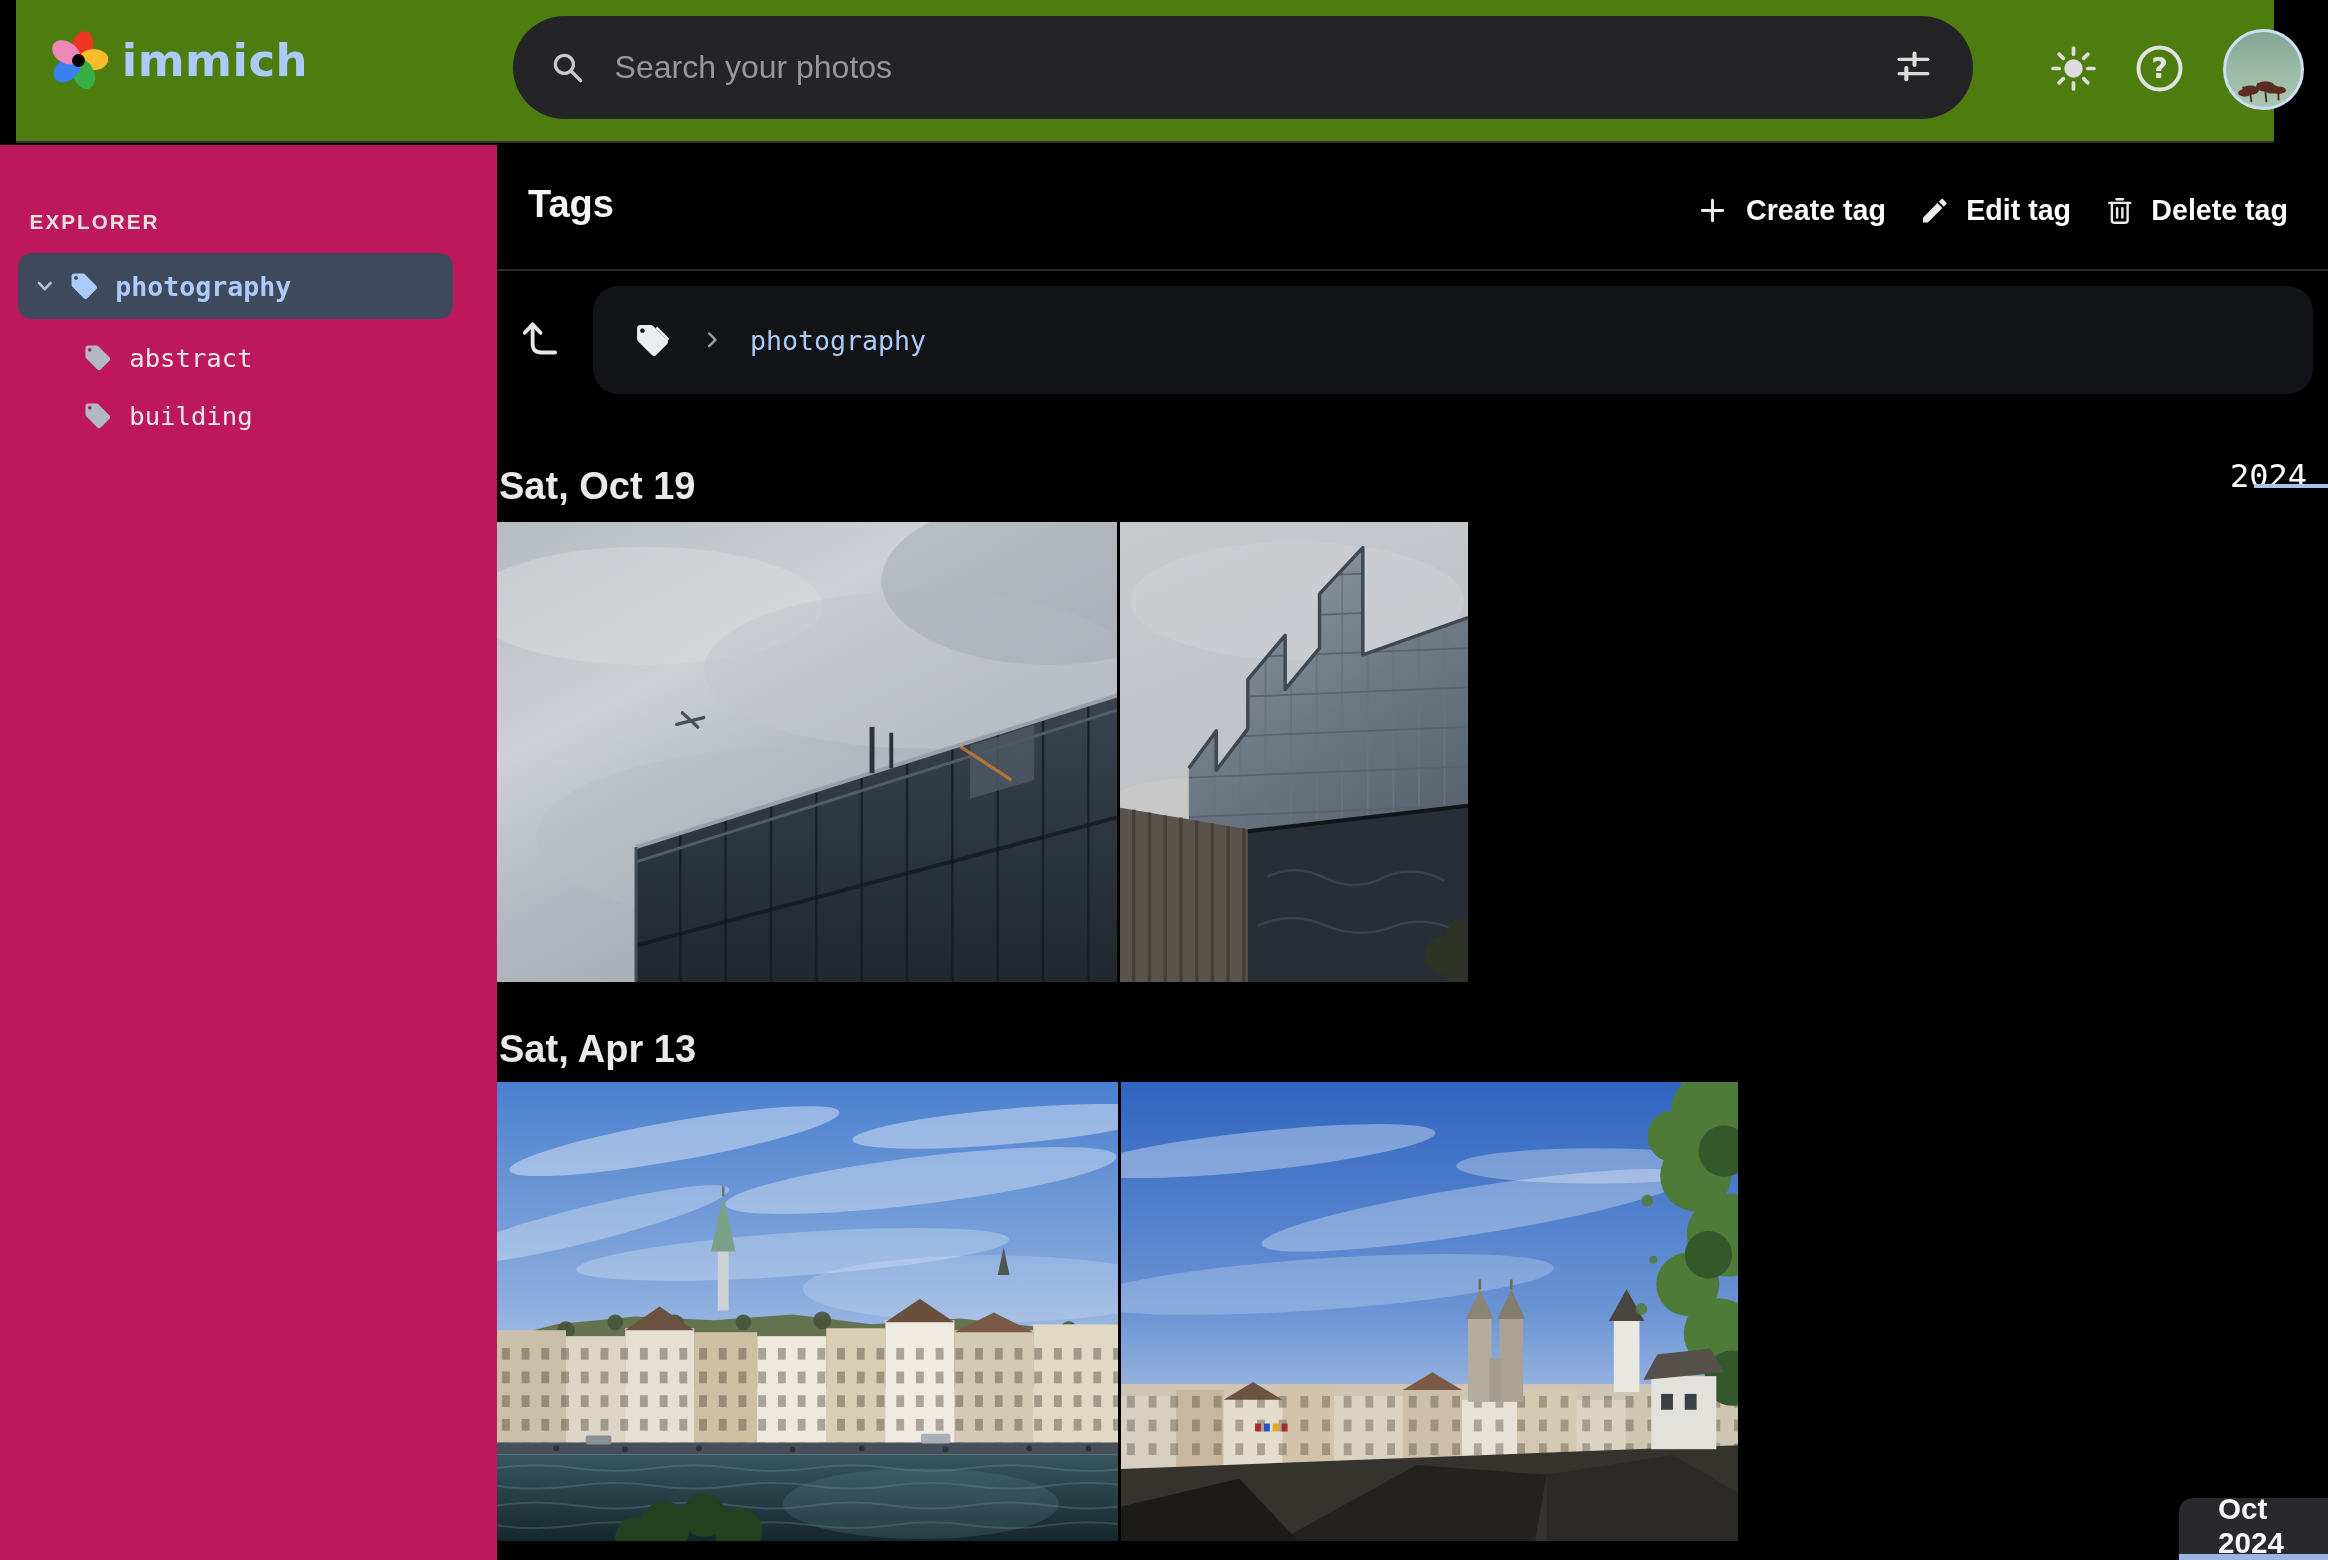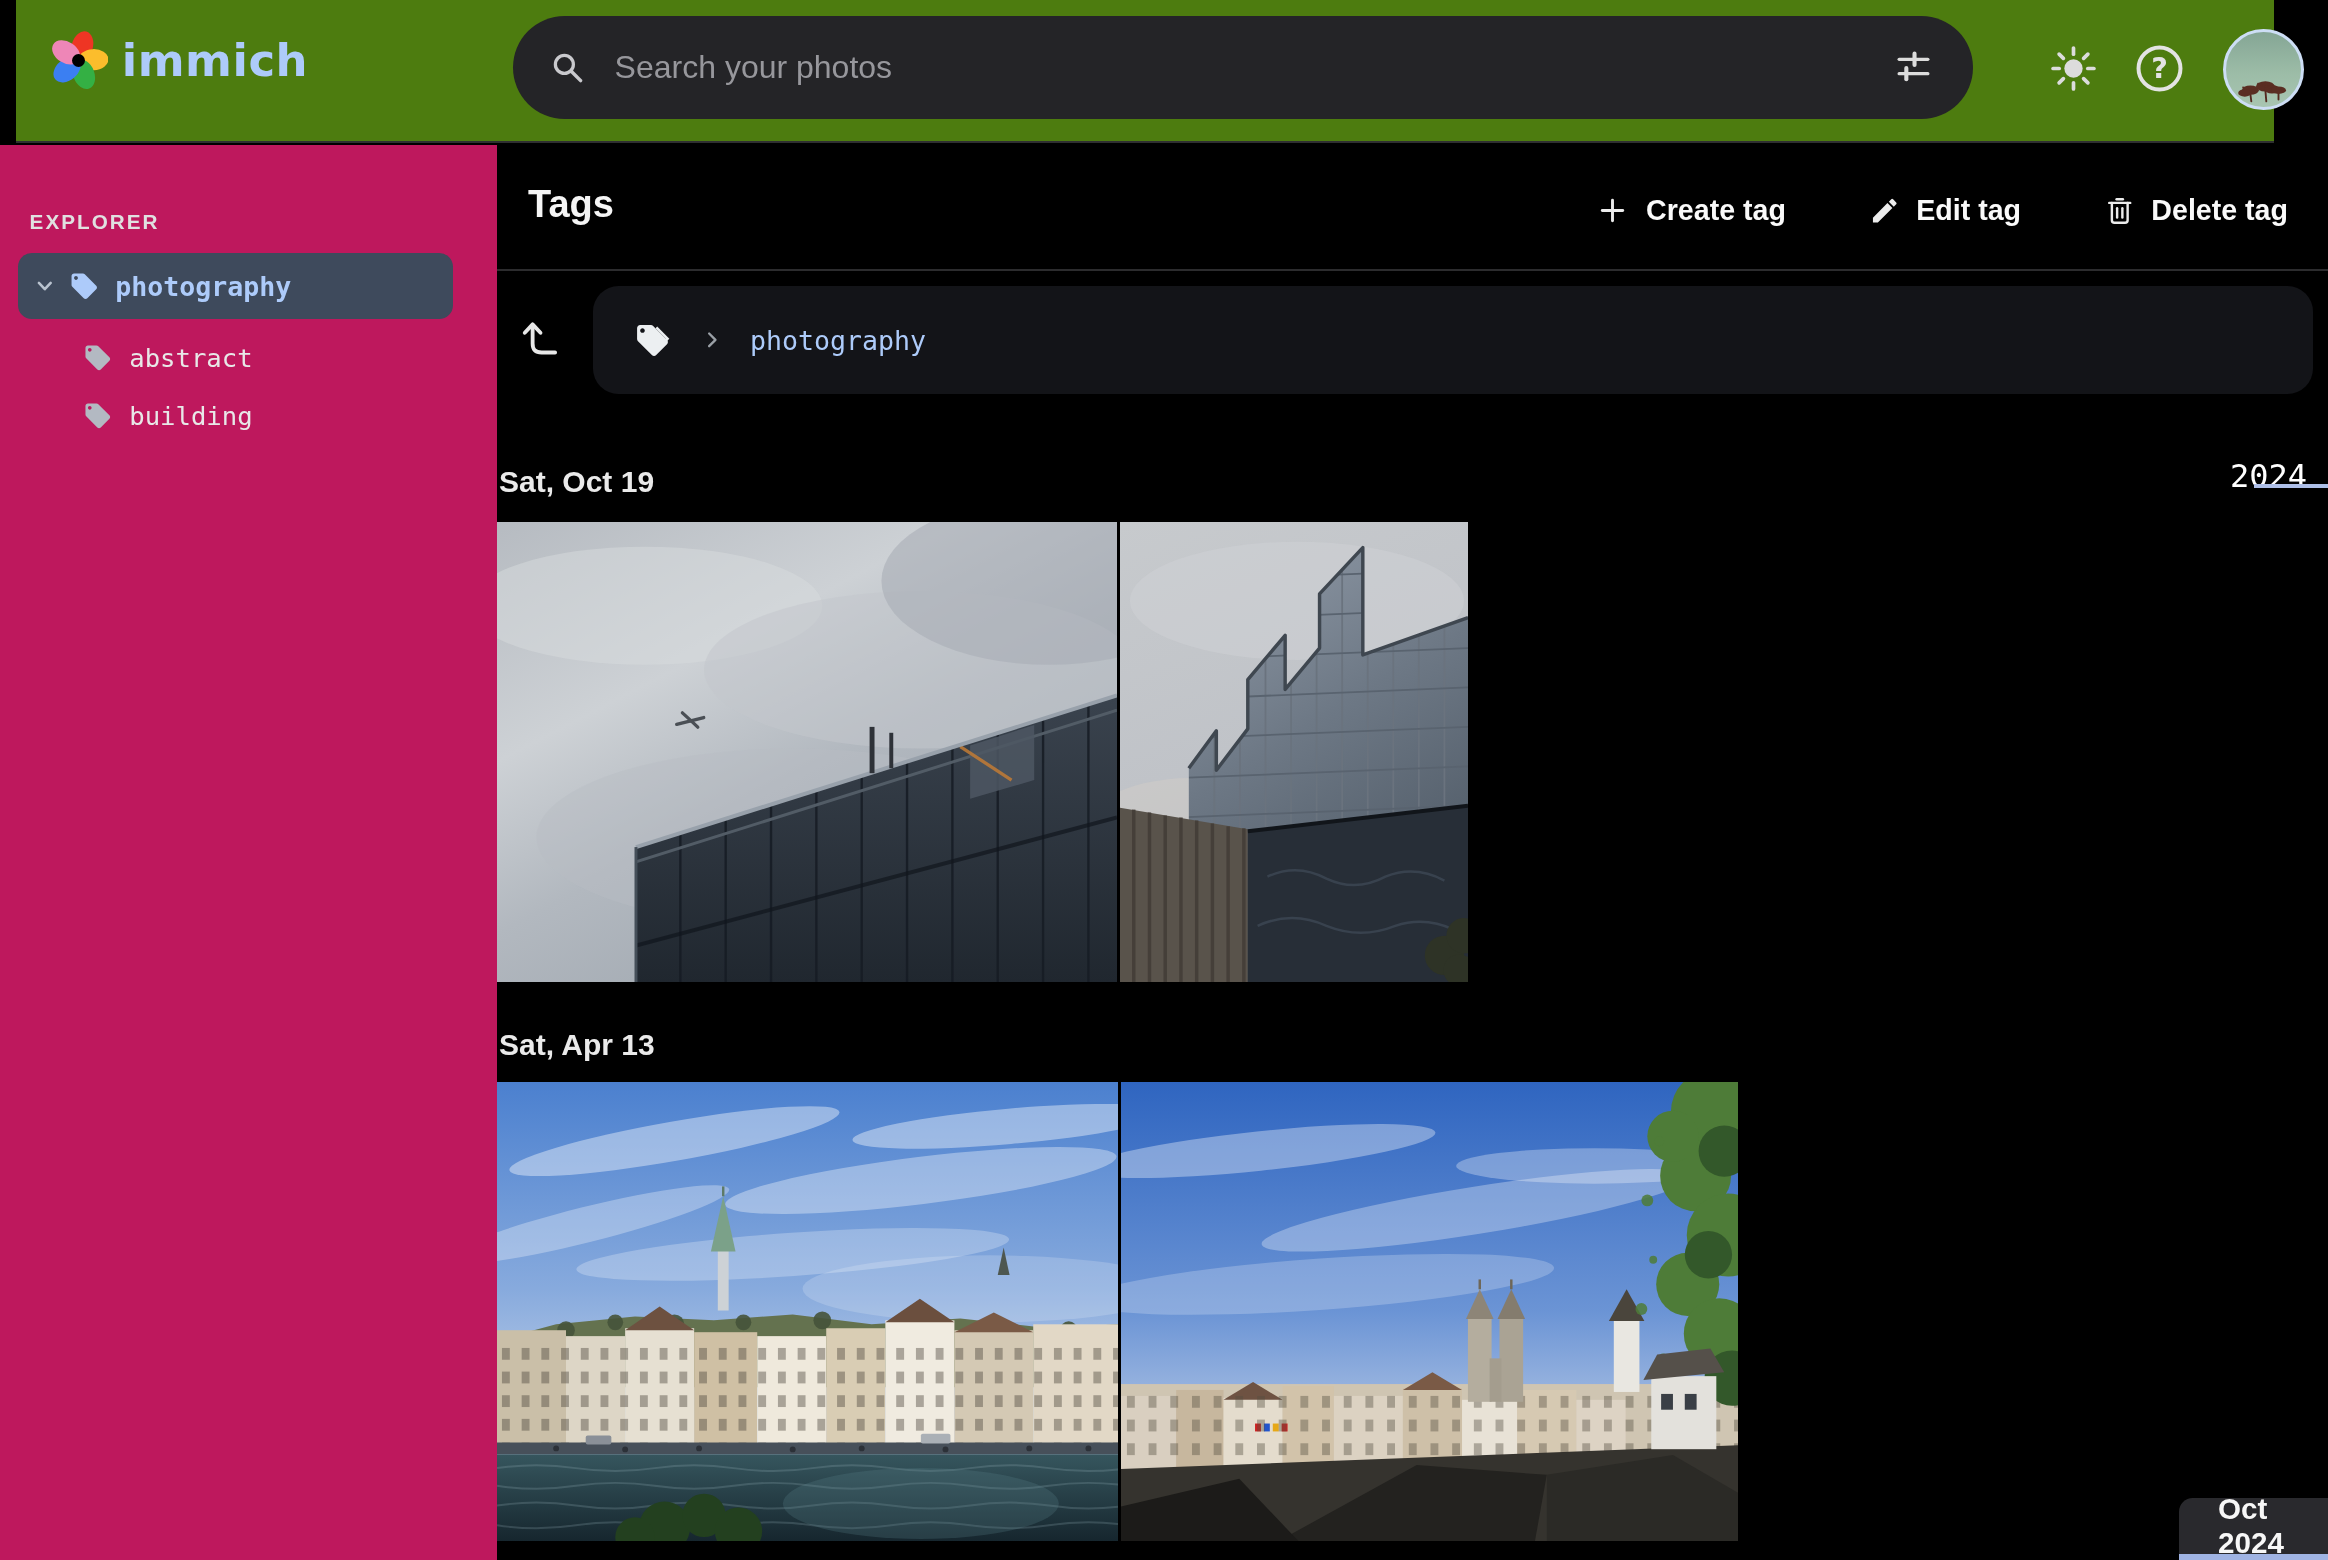--- a/index.html
+++ b/index.html
@@ -36,31 +36,31 @@
   .explorer{position:absolute;left:29.6px;top:65px;font-size:20.7px;font-weight:600;letter-spacing:2px;color:#e0e0e0;}
   .tree-sel{position:absolute;left:17.7px;top:108px;width:435px;height:66px;border-radius:13.8px;background:var(--selected_row);display:flex;align-items:center;padding-left:15.8px;cursor:pointer;}
   .tree-sel .lbl{font-size:26.6px;font-weight:bold;color:var(--accent);margin-left:15.8px;}
   .tree-row{position:absolute;left:83px;height:45px;display:flex;align-items:center;gap:16.7px;cursor:pointer;}
   .tree-row .lbl{font-size:25.6px;color:#e8e8e8;}
   .row-abstract{top:190px;}
   .row-building{top:248px;}
 
   
   .page-title{position:absolute;left:528px;top:183px;font-size:38px;font-weight:600;color:#f5f5f5;}
-  .actions{position:absolute;right:41px;top:193px;display:flex;align-items:center;gap:83px;}
+  .actions{position:absolute;right:41px;top:193px;display:flex;align-items:center;gap:33px;}
   .action-btn{display:flex;align-items:center;gap:15.8px;background:none;border:none;cursor:pointer;}
   .action-btn span{font-size:28.6px;font-weight:600;color:#fafafa;}
   .hdr-divider{position:absolute;left:497px;top:269px;width:1831px;height:2px;background:#2c2c2e;}
   .back-btn{left:515px;top:309px;width:51px;height:51px;}
   .crumb-card{position:absolute;left:593px;top:286px;width:1720px;height:108px;border-radius:25.6px;background:var(--card);display:flex;align-items:center;}
   .crumb-card .tagsicon{margin-left:41px;}
   .crumb-card .sep{margin-left:29.6px;}
   .crumb-link{margin-left:27.6px;font-size:26.6px;color:var(--accent);cursor:pointer;text-decoration:none;}
 
-  .date-hdr{position:absolute;font-size:30px;font-weight:600;color:#eaeaea;}
+  .date-hdr{position:absolute;font-size:38px;font-weight:600;color:#eaeaea;}
   .dh1{left:499px;top:465px;}
   .dh2{left:499px;top:1028px;}
   .tile{position:absolute;overflow:hidden;cursor:pointer;background:#111;}
   .tile svg{display:block;width:100%;height:100%;}
   .t1{left:497px;top:522px;width:620px;height:460px;}
   .t2{left:1120px;top:522px;width:348px;height:460px;}
   .t3{left:497px;top:1082px;width:621px;height:459px;}
   .t4{left:1121px;top:1082px;width:617px;height:459px;}
 
   

